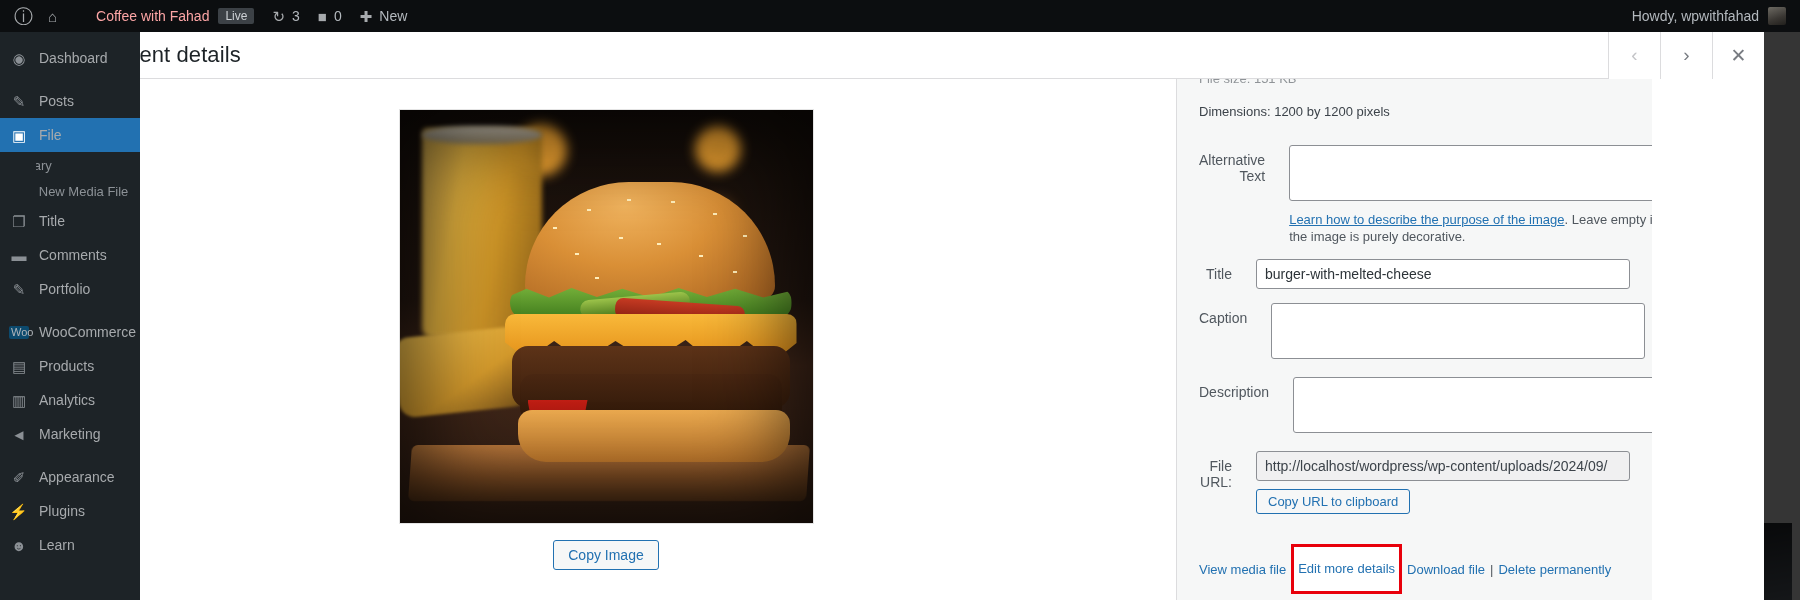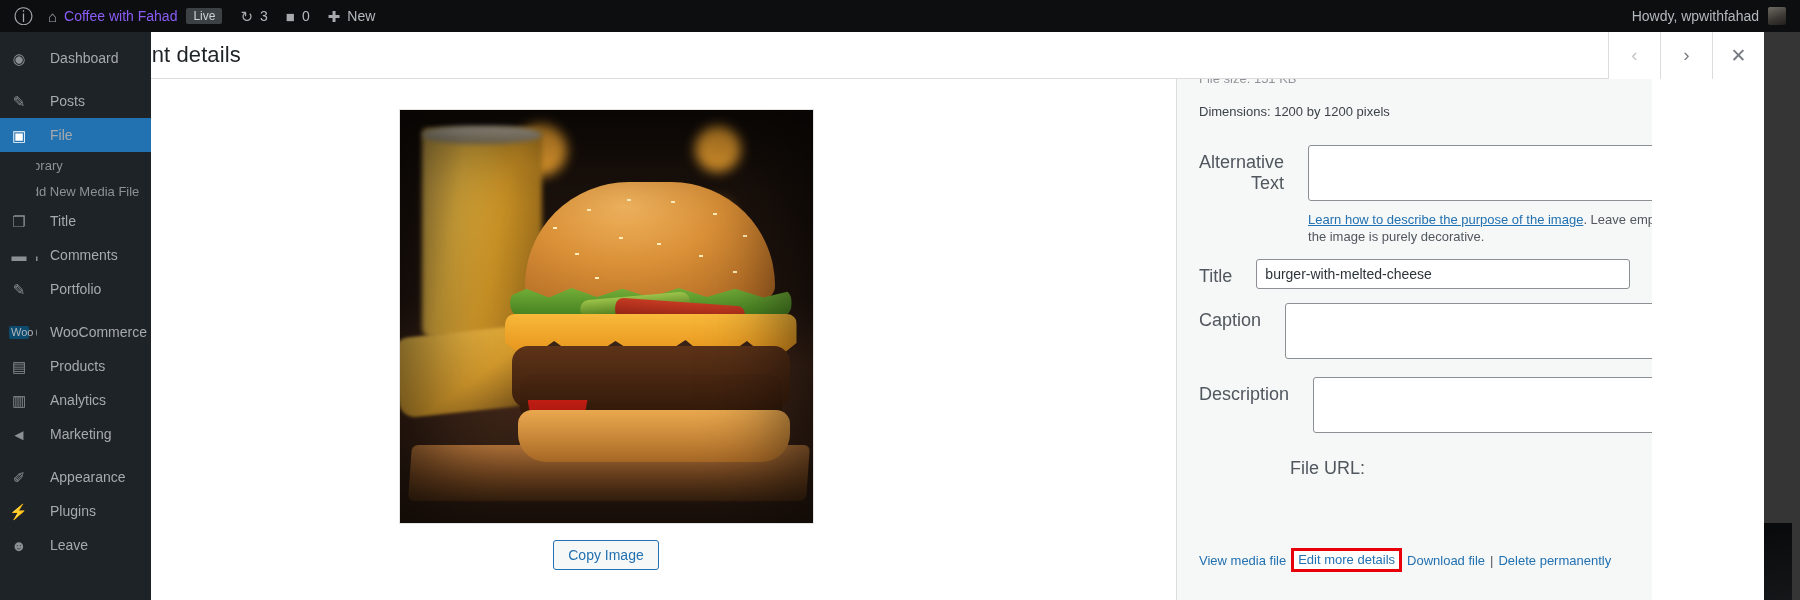--- a/index.html
+++ b/index.html
@@ -19,21 +19,21 @@
     color: #9ba1a6; font-size: 14px;
     z-index: 60;
   }
   .ab-item {
     display: flex; align-items: center; gap: 7px;
     height: 32px; padding: 0 9px;
     color: #b4b9be; white-space: nowrap;
   }
   .ab-logo { font-size: 19px; line-height: 1; color: #a7aaad; padding-left: 14px; padding-right: 6px;}
   .ab-icon { font-size: 15px; line-height:1; color:#a7aaad; display:inline-block; }
-  .ab-site { font-size: 14px; color: #8b5cf6; }
+  .ab-site { font-size: 14px; color: #fca5a5; margin-left: 32px; }
   .live-badge {
     background: #3c4146; color: #cdd1d5;
     font-size: 12px; padding: 1px 7px; border-radius: 2px;
     margin-left: 2px;
   }
   .ab-right {
     margin-left: auto; display: flex; align-items: center;
     gap: 9px; padding-right: 14px; color: #b4b9be; font-size: 14px;
   }
   .ab-avatar {
@@ -43,21 +43,21 @@
   }
 
   
   #adminmenu {
     position: absolute; top: 32px; left: 0;
     width: 36px; height: 568px;
     background: #1d2327;
     z-index: 55;
   }
   #adminmenu-wide {
-    position: absolute; top: 32px; left: 11px;
+    position: absolute; top: 32px; left: 0;
     width: 140px; height: 568px;
     background: #1d2327;
     z-index: 50;
   }
   .menu-item {
     height: 34px; display: flex; align-items: center;
     color: #a7aaad; font-size: 14px; padding-left: 9px; gap: 10px;
   }
   .menu-item .mi-icon { width: 20px; text-align: center; font-size: 15px; line-height:1; color:#8b9095; }
   .menu-item.current { background: #2271b1; }
@@ -222,21 +222,21 @@
   }
   .meta-line { font-size: 13px; color: #3c434a; line-height: 19px; }
   .meta-line b { font-weight: 400; }
   .meta-cut { margin-top: -10px; color: #3c434a; opacity: .55; }
   .field-row {
     display: flex; align-items: flex-start;
     margin-top: 14px;
   }
   .field-label {
     width: 180px; text-align: right; padding-right: 14px;
-    font-size: 18px; color: #50575e; padding-top: 7px;
+    font-size: 14px; color: #50575e; padding-top: 7px;
   }
   .field-ctl { flex: 1; margin-left: 10px; }
   .f-input, .f-textarea {
     width: 374px; border: 1px solid #8c8f94; border-radius: 3px;
     background: #fff; font-size: 14px; color: #2c3338;
     padding: 6px 8px; font-family: "Liberation Sans", sans-serif;
   }
   .f-input { height: 30px; }
   .f-textarea { height: 56px; resize: none; line-height: 18px; }
   .alt-help {
@@ -245,31 +245,31 @@
   }
   .alt-help a { color: #2271b1; text-decoration: underline; }
   .f-input.readonly { background: #f0f0f1; color: #3c434a; border-color: #8c8f94; }
   #copy-url-btn {
     margin-top: 8px; background: #f6f7f7;
     border: 1px solid #2271b1; color: #2271b1;
     font-size: 13px; padding: 4px 11px; border-radius: 3px;
     font-family: "Liberation Sans", sans-serif;
   }
   #actions-row {
-    position: absolute; left: 22px; bottom: 28px;
+    position: absolute; left: 22px; bottom: 6px;
     width: 560px;
     border-top: 1px solid transparent;
     font-size: 13px; color: #2271b1;
     display: flex; align-items: center; gap: 0;
     padding-top: 8px;
   }
   #actions-row a { color: #2271b1; text-decoration: none; }
   #actions-row .sep { color: #50575e; padding: 0 5px; }
   .hl-wrap {
-    border: 3px solid #e8000b; padding: 1px 4px;
+    border: 3px solid #e8000b; padding: 14px 4px;
     margin: 0 5px; background: #fff; line-height: 16px;
   }
   #delete-link { color: #b32d2e; }
 </style>
 </head>
 <body>
 
 <div id="page-backdrop"></div>
 
 <div id="media-grid">
@@ -343,21 +343,21 @@
   <div class="menu-item">
     <span class="mi-icon">✐</span>
     <span>Appearance</span>
   </div>
   <div class="menu-item">
     <span class="mi-icon">⚡</span>
     <span>Plugins</span>
   </div>
   <div class="menu-item">
     <span class="mi-icon">👤</span>
-    <span>Leave</span>
+    <span>Learn</span>
   </div>
 </div>
 
 <div id="modal">
 
   <div id="modal-header">
     <div id="modal-title">Attachment details</div>
     <div class="hdr-btns">
       <div class="hdr-btn prev">‹</div>
       <div class="hdr-btn">›</div>
@@ -427,20 +427,24 @@
 
       <div class="field-row">
         <div class="field-label">Description</div>
         <div class="field-ctl">
           <textarea class="f-textarea" value="" style=""></textarea>
         </div>
       </div>
 
       <div class="field-row">
         <div class="field-label">File URL:</div>
+        <div class="field-ctl">
+          <input class="f-input readonly" type="text" readonly="" value="http://localhost/wordpress/wp-content/uploads/2024/09/" style="">
+          <button id="copy-url-btn">Copy URL to clipboard</button>
+        </div>
       </div>
 
       <div id="actions-row">
         <a href="#">View media file</a>
         <span class="hl-wrap"><a href="#">Edit more details</a></span>
         <a href="#">Download file</a>
         <span class="sep">|</span>
         <a href="#" id="delete-link">Delete permanently</a>
       </div>
 

